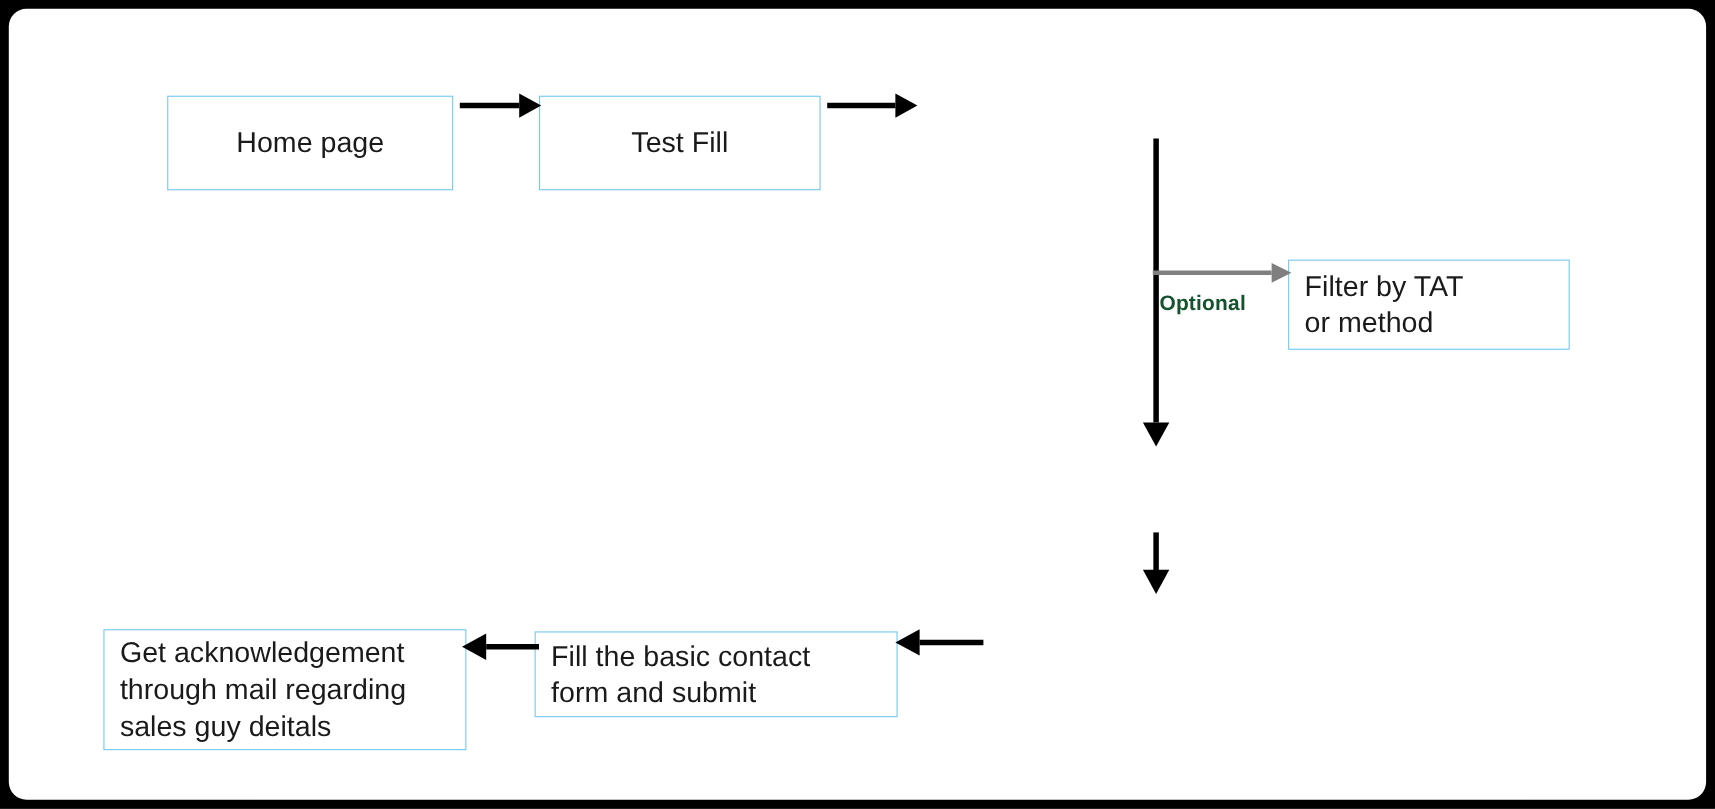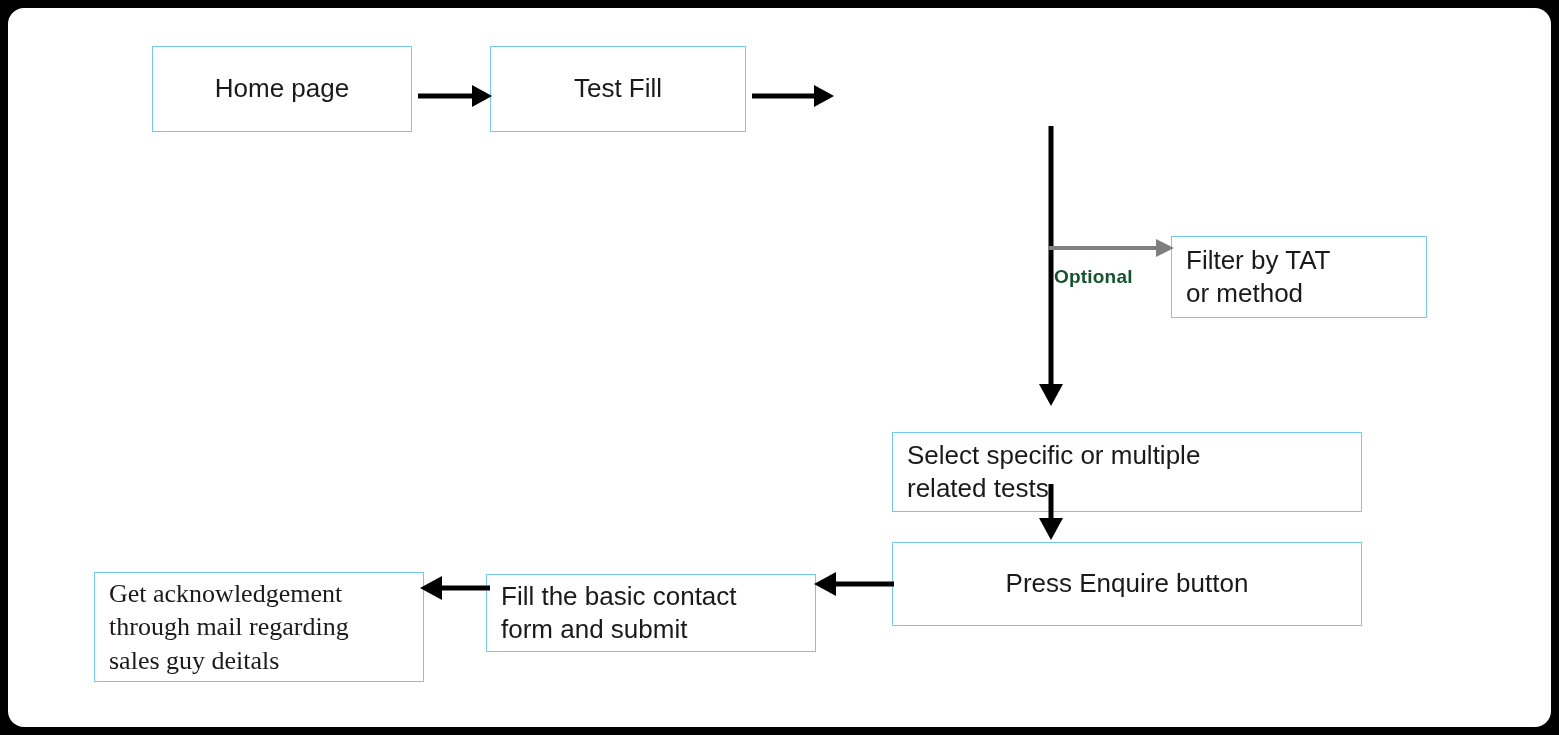--- a/index.html
+++ b/index.html
@@ -37,20 +37,21 @@
     align-items: center;
     padding: 0 14px;
     color: #1a1a1a;
     font-size: 26px;
     line-height: 1.28;
     white-space: pre-line;
   }
   .node.center {
     justify-content: center;
     text-align: left;
+    margin-top: 41px;
   }
   .node.left {
     justify-content: flex-start;
     text-align: left;
     margin-top: 28px;
   }
   .arrow {
     position: absolute;
   }
   .arrow svg {
@@ -78,35 +79,28 @@
     <div class="node center" style="left:482px; top:38px; width:256px; height:86px;">
       <span>Test Fill</span>
     </div>
 
 
     <div class="node left" style="left:1163px; top:200px; width:256px; height:82px;">
       <span>Filter by TAT
 or method</span>
     </div>
 
-    <div class="node left" style="left:884px; top:396px; width:470px; height:80px;">
-      <span>Select specific or multiple
-related tests</span>
-    </div>
 
-    <div class="node center" style="left:884px; top:534px; width:470px; height:84px;">
-      <span>Press Enquire button</span>
-    </div>
 
     <div class="node left" style="left:478px; top:538px; width:330px; height:78px;">
       <span>Fill the basic contact
 form and submit</span>
     </div>
 
-    <div class="node left" style="left:86px; top:536px; width:330px; height:110px;font-family:Liberation Serif, serif;">
+    <div class="node left" style="left:86px; top:536px; width:330px; height:110px;">
       <span>Get acknowledgement
 through mail regarding
 sales guy deitals</span>
     </div>
 
     <div class="arrow" style="left:408px; top:68px; width:78px; height:40px;">
       <svg width="78" height="40" viewBox="0 0 78 40">
         <line x1="2" y1="20" x2="56" y2="20" stroke="#000000" stroke-width="5"></line>
         <polygon points="56,9 76,20 56,31" fill="#000000"></polygon>
       </svg>

